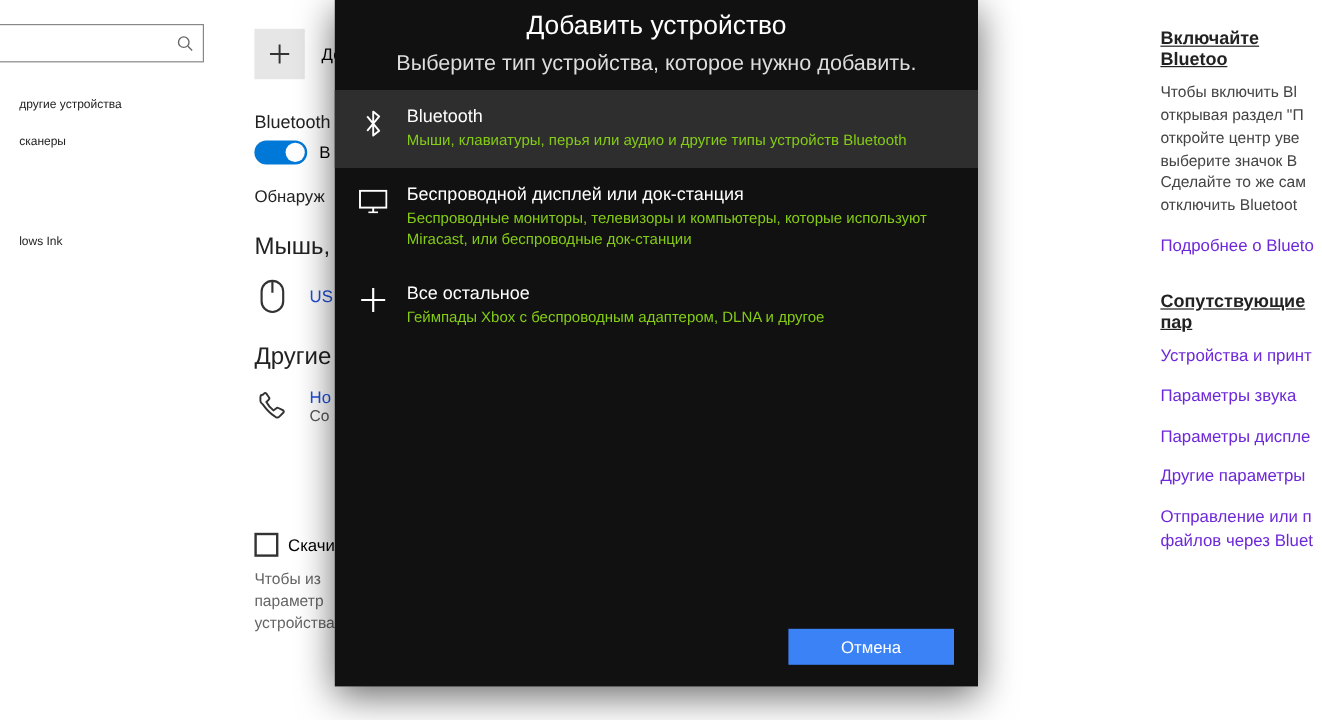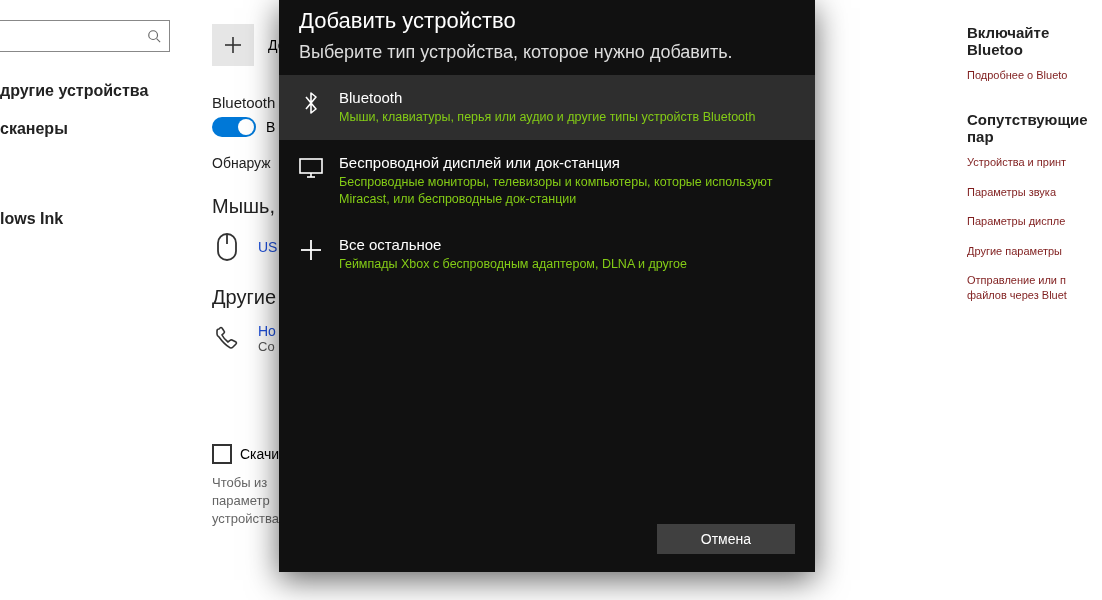--- a/index.html
+++ b/index.html
@@ -2,21 +2,21 @@
 <html><head>
 <meta charset="utf-8">
 <style>
   * { box-sizing: border-box; margin: 0; padding: 0; font-family: "Segoe UI", sans-serif; }
   body { width: 1102px; height: 600px; overflow: hidden; background: #fff; position: relative; font-size: 14px; color: #000; }
 
   
   .left-nav { position: absolute; left: 0; top: 0; width: 185px; height: 600px; background: #fff; }
   .search-box { margin: 20px 0 20px -40px; width: 210px; height: 32px; border: 1px solid #888; display: flex; align-items: center; justify-content: space-between; padding: 0 8px; color: #888; }
   .search-box input { border: none; outline: none; width: 160px; background: transparent; }
-  .nav-item { padding: 10px 0 10px 0; font-size: 16px; color: #222; font-weight: bold; }
+  .nav-item { padding: 10px 0 10px 16px; font-size: 10px; color: #222; }
 
   
   .main { position: absolute; left: 212px; top: 0; right: 0; height: 600px; padding-top: 24px; }
   .add-btn-row { display: flex; align-items: center; gap: 14px; margin-bottom: 28px; }
   .plus-btn { width: 42px; height: 42px; background: #e6e6e6; display: flex; align-items: center; justify-content: center; font-size: 22px; color: #333; }
   .section-label { font-size: 15px; color: #222; margin-bottom: 6px; }
   .toggle-row { display: flex; align-items: center; gap: 10px; margin-bottom: 18px; }
   .toggle { width: 44px; height: 20px; background: #0078d7; border-radius: 10px; position: relative; }
   .toggle .knob { position: absolute; right: 2px; top: 2px; width: 16px; height: 16px; background: #fff; border-radius: 50%; }
   .detect { color: #222; margin-bottom: 24px; }
@@ -24,37 +24,37 @@
   .dev-row { display: flex; align-items: center; gap: 16px; margin-bottom: 24px; }
   .dev-icon { width: 30px; height: 30px; display: flex; align-items: center; justify-content: center; }
   .dev-text .t1 { font-size: 14px; color: #1d4ed8; }
   .dev-text .t2 { font-size: 13px; color: #555; }
   .meter-row { display: flex; align-items: center; gap: 8px; margin-bottom: 10px; margin-top: 12px; }
   .checkbox { width: 20px; height: 20px; border: 2px solid #333; }
   .meter-desc { color: #666; font-size: 13px; margin-top: 6px; line-height: 1.4; }
 
   
   .right { position: absolute; right: 0; top: 0; width: 135px; height: 600px; padding-top: 24px; }
-  .r-head { font-size: 15px; font-weight: 600; color: #222; margin-bottom: 10px; }
+  .r-head { font-size: 15px; font-weight: 600; color: #222; margin-bottom: 10px; text-decoration: underline; }
   .r-body { font-size: 13px; color: #444; line-height: 1.45; margin-bottom: 14px; }
-  .r-link { color: #7f1d1d; font-size: 11px; margin-bottom: 14px; display: block; line-height: 1.4; cursor: pointer; }
+  .r-link { color: #6d28d9; font-size: 14px; margin-bottom: 14px; display: block; line-height: 1.4; cursor: pointer; }
   .r-section { margin-bottom: 28px; }
 
   
   .modal { position: absolute; left: 279px; top: 0; width: 536px; height: 572px; background: #111; color: #fff; display: flex; flex-direction: column; box-shadow: 0 8px 30px rgba(0,0,0,0.6); }
-  .modal-head { padding: 8px 20px 12px 20px; }
+  .modal-head { padding: 8px 20px 12px 20px; text-align: center; }
   .modal-title { font-size: 22px; font-weight: 400; margin-bottom: 8px; }
   .modal-sub { font-size: 18px; color: #ddd; }
   .opt { display: flex; gap: 16px; padding: 14px 20px; cursor: pointer; align-items: flex-start; }
   .opt.selected { background: #2e2e2e; }
   .opt-icon { width: 24px; height: 24px; flex-shrink: 0; display: flex; align-items: center; justify-content: center; margin-top: 2px; }
   .opt-title { font-size: 15px; font-weight: 400; color: #fff; margin-bottom: 3px; }
   .opt-desc { font-size: 12.5px; color: #84cc16; line-height: 1.35; }
   .modal-footer { margin-top: auto; padding: 14px 20px 18px; display: flex; justify-content: flex-end; }
-  .cancel-btn { background: #404040; color: #fff; border: none; padding: 7px 44px; font-size: 14px; cursor: pointer; }
+  .cancel-btn { background: #3b82f6; color: #fff; border: none; padding: 7px 44px; font-size: 14px; cursor: pointer; }
 
   svg { display: block; }
 </style>
 </head>
 <body>
 
 <div class="left-nav">
   <div class="search-box">
     <input type="text" placeholder="" style="">
     <span>
@@ -120,20 +120,26 @@
     <span>Скачи</span>
   </div>
   <div class="meter-desc" style="white-space:pre-line">Чтобы из
 параметр
 устройства не будут скачиваться через лимитные подключения к</div>
 </div>
 
 <div class="right">
   <div class="r-section">
     <div class="r-head">Включайте Bluetoo</div>
+    <div class="r-body" style="white-space:pre-line">Чтобы включить Bl
+открывая раздел "П
+откройте центр уве
+выберите значок B
+Сделайте то же сам
+отключить Bluetoot</div>
     <a class="r-link">Подробнее о Blueto</a>
   </div>
   <div class="r-section">
     <div class="r-head">Сопутствующие пар</div>
     <a class="r-link">Устройства и принт</a>
     <a class="r-link">Параметры звука</a>
     <a class="r-link">Параметры диспле</a>
     <a class="r-link">Другие параметры</a>
     <a class="r-link" style="white-space:pre-line">Отправление или п
 файлов через Bluet</a>

